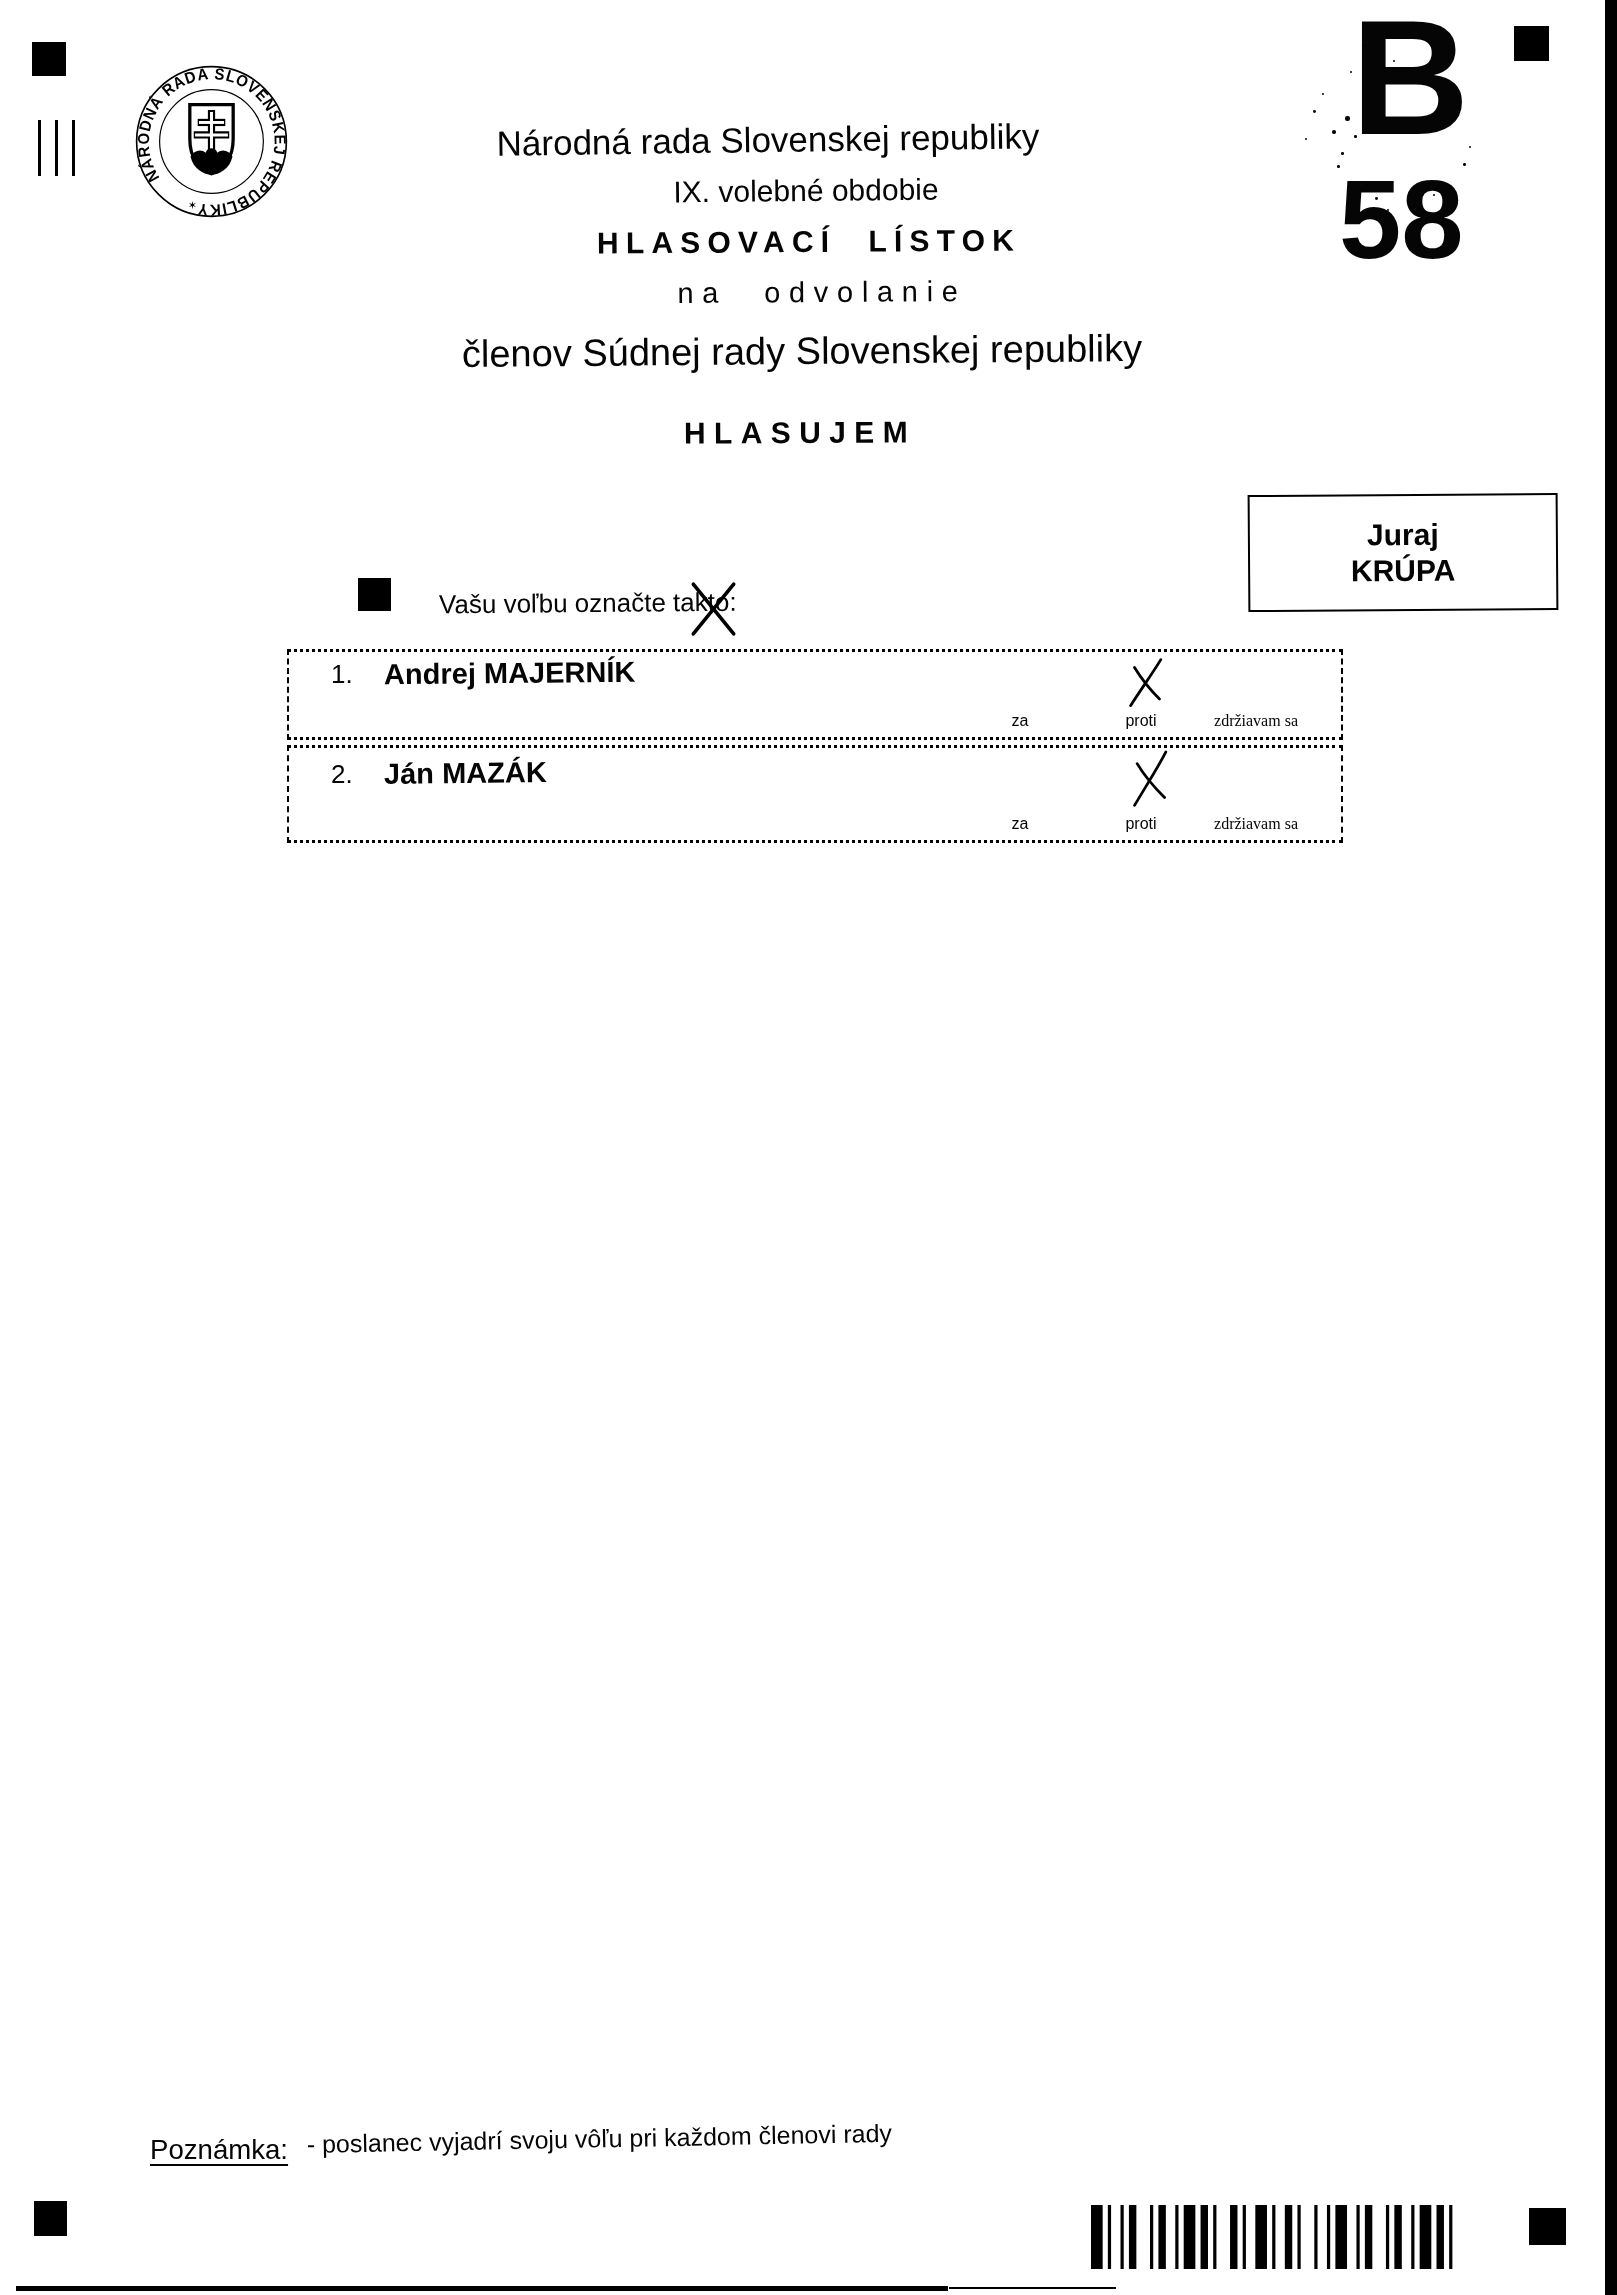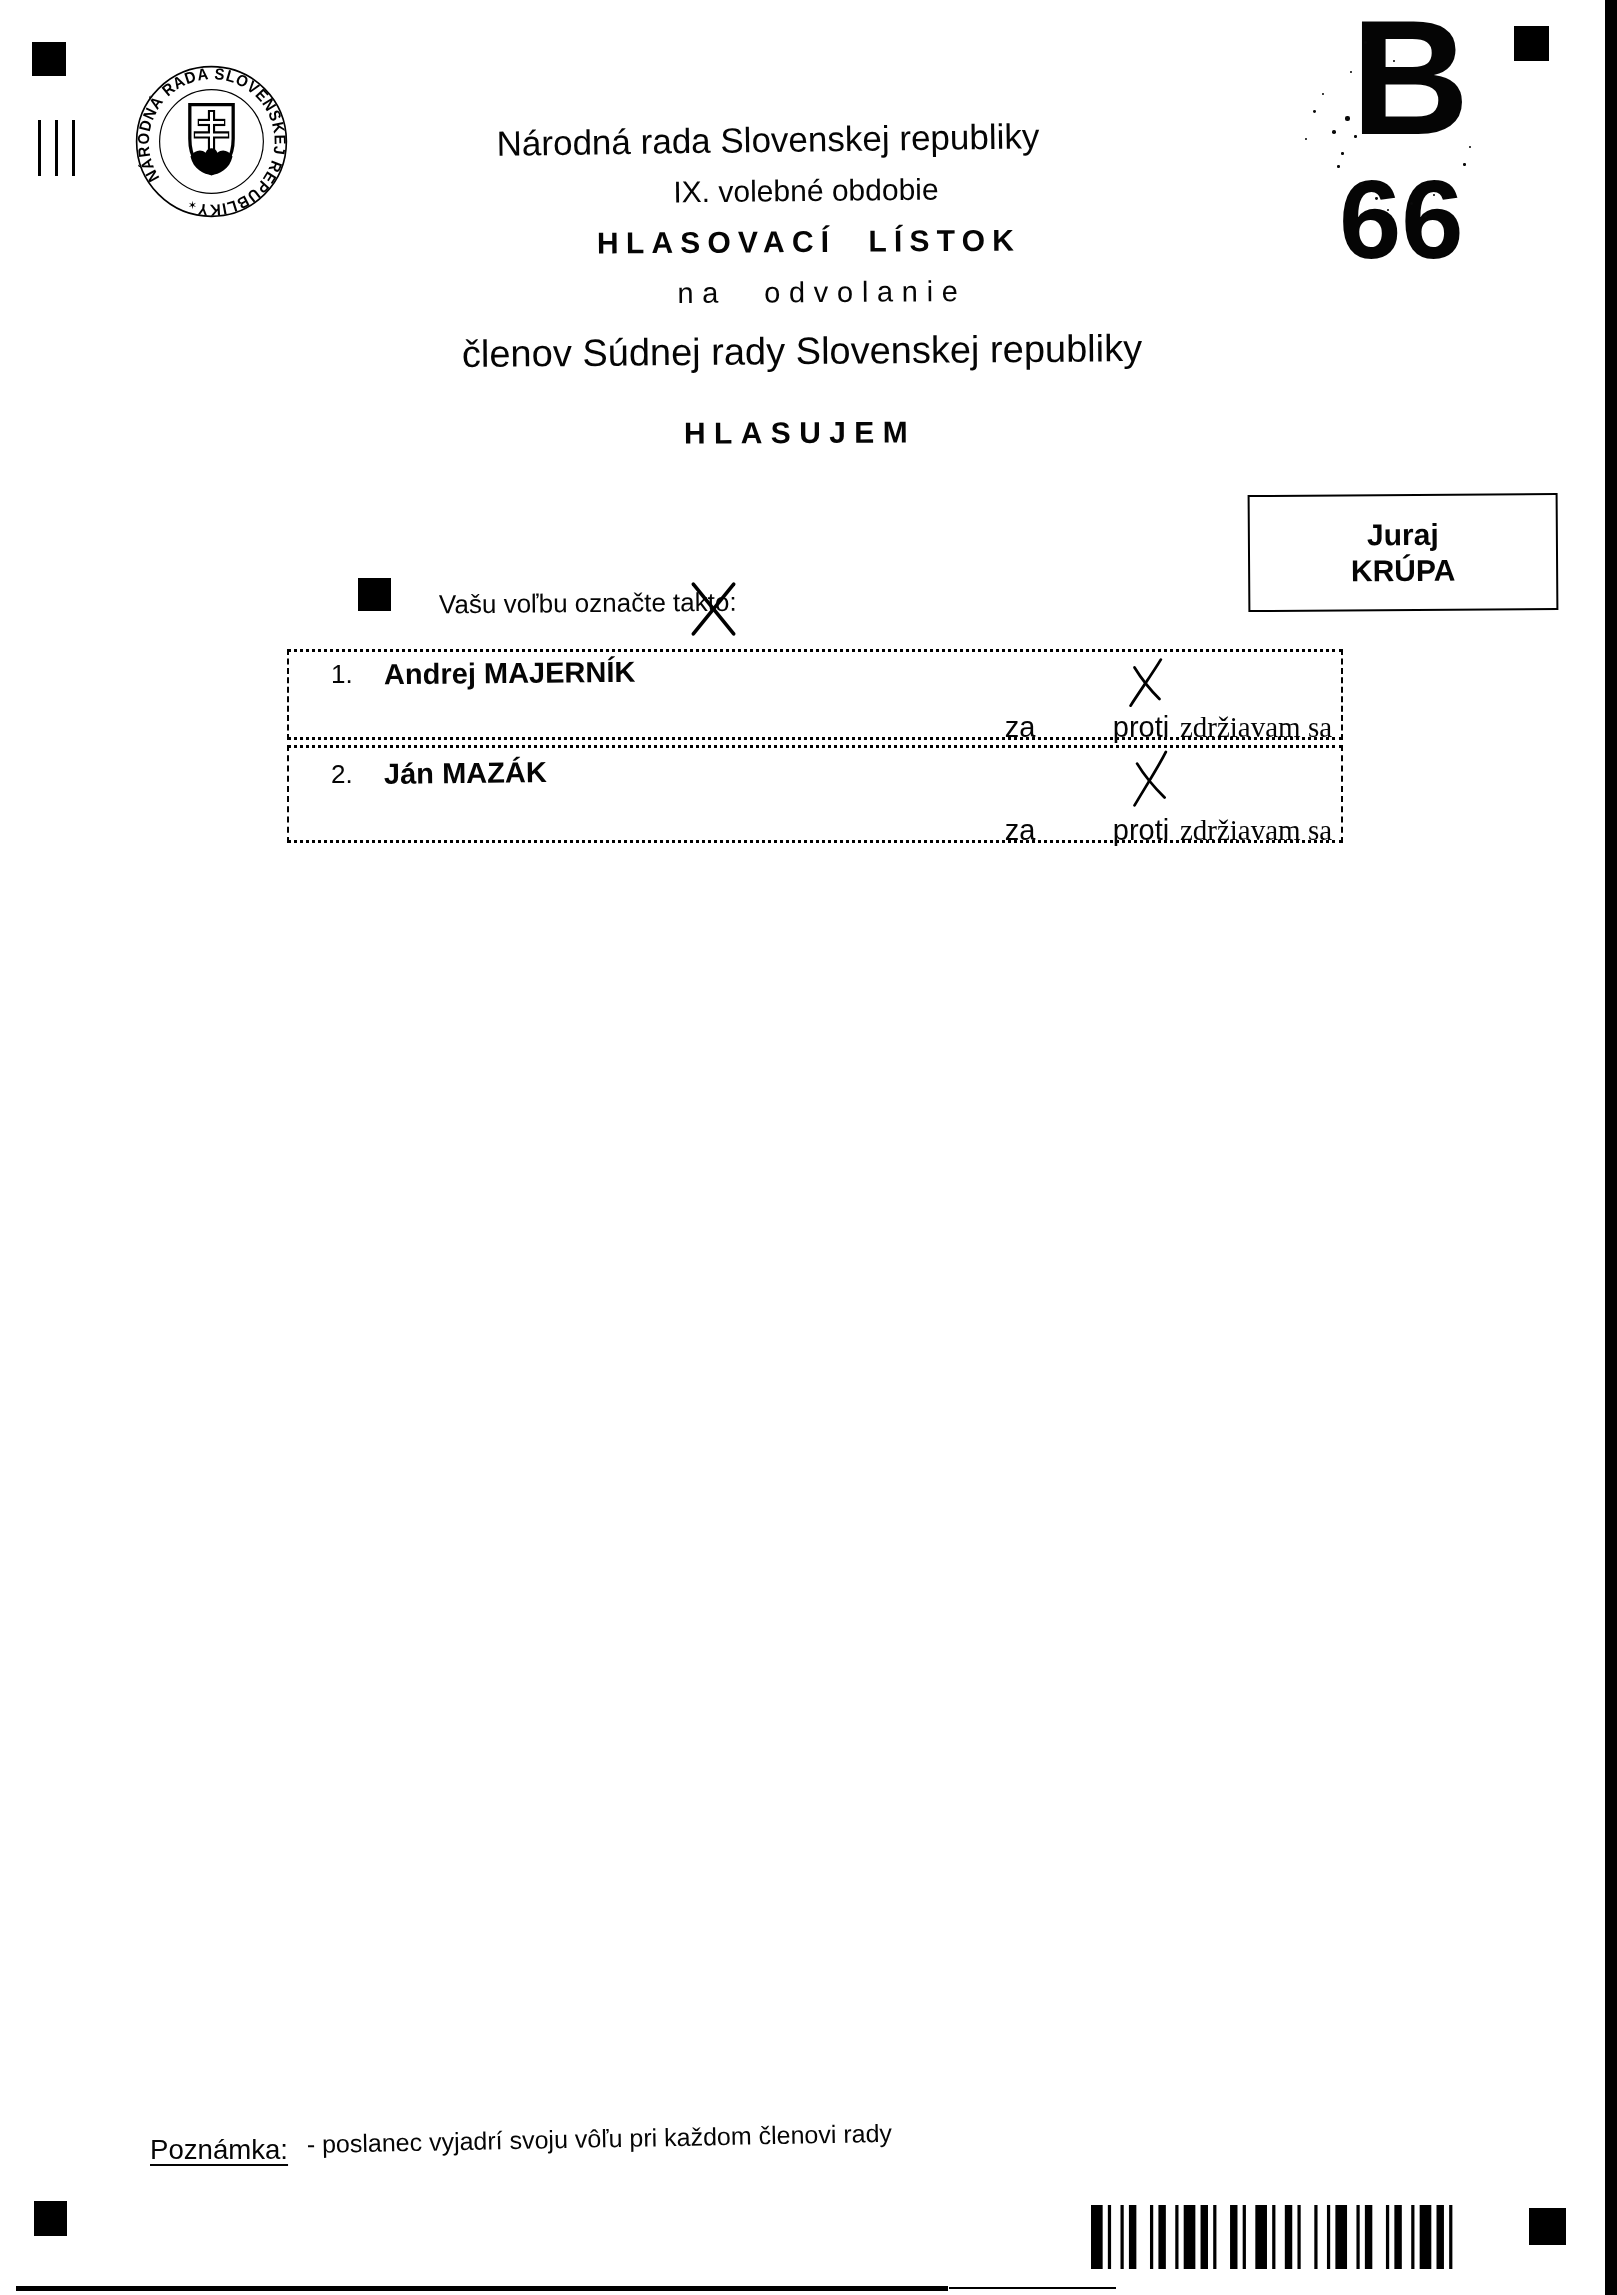--- a/index.html
+++ b/index.html
@@ -52,21 +52,21 @@
     position:absolute;left:287px;width:1056px;box-sizing:border-box;
     border-top:3.3px dotted #000;border-bottom:3.3px dotted #000;
     border-left:2px dashed #000;border-right:2px dashed #000;
   }
   .cand-1{top:649px;height:91px;}
   .cand-2{top:745px;height:98px;}
   .cand-num{position:absolute;left:42px;font-size:26px;line-height:1;}
   .cand-name{position:absolute;left:95px;font-size:29px;font-weight:700;line-height:1;white-space:nowrap;transform:rotate(-0.6deg);}
   .cand-1 .cand-num{top:9.2px;} .cand-1 .cand-name{top:6.6px;}
   .cand-2 .cand-num{top:13px;} .cand-2 .cand-name{top:10.5px;}
-  .opt{position:absolute;font-size:29px;line-height:1;white-space:nowrap;transform:translateX(-50%);}
+  .opt{position:absolute;font-size:16px;line-height:1;white-space:nowrap;transform:translateX(-50%);}
   .cand-1 .opt{top:61px;} .cand-2 .opt{top:68px;}
   .opt-za{left:731px;} .opt-proti{left:852px;} .opt-zdrz{left:967px;font-family:Liberation Serif, serif;}
   .vote-x{position:absolute;}
   .cand-1 .vote-x{left:835px;top:5.3px;width:46px;height:50px;}
   .cand-2 .vote-x{left:839px;top:1.3px;width:47px;height:58px;}
   
   .note-label{position:absolute;left:150px;top:2134px;font-size:27.6px;text-decoration:underline;text-decoration-thickness:2px;text-underline-offset:5.3px;}
   .note-text{position:absolute;left:307px;top:2130px;font-size:25px;white-space:nowrap;transform:rotate(-1.1deg);transform-origin:left bottom;}
   
   .barcode{position:absolute;left:1091px;top:2205px;width:375px;height:64px;}
@@ -117,21 +117,21 @@
   </svg>
 
   <div class="hline h-inst">Národná rada Slovenskej republiky</div>
   <div class="hline h-term">IX. volebné obdobie</div>
   <div class="hline h-title">HLASOVACÍ LÍSTOK</div>
   <div class="hline h-sub">na odvolanie</div>
   <div class="hline h-subject">členov Súdnej rady Slovenskej republiky</div>
   <div class="hline h-vote">HLASUJEM</div>
 
   <div class="hline b-letter">B</div>
-  <div class="hline b-number">66</div>
+  <div class="hline b-number">58</div>
 
   <div class="voter-box">
     <div class="nm">Juraj</div>
     <div class="nm">KRÚPA</div>
   </div>
 
   <div class="mark instr-sq"></div>
   <div class="instr-label">Vašu voľbu označte takto:</div>
   <svg class="sample-x" viewBox="0 0 78 92">
     <path d="M8,8 L70,84" stroke="#000" stroke-width="5.5" stroke-linecap="round" fill="none"></path>

